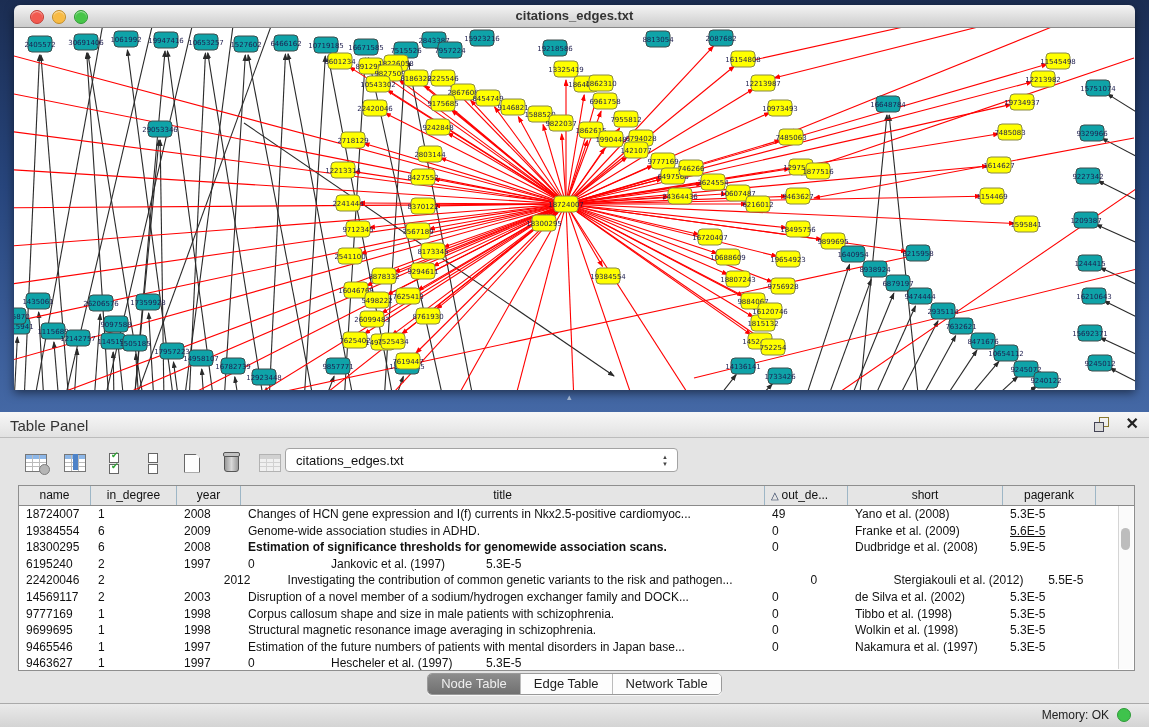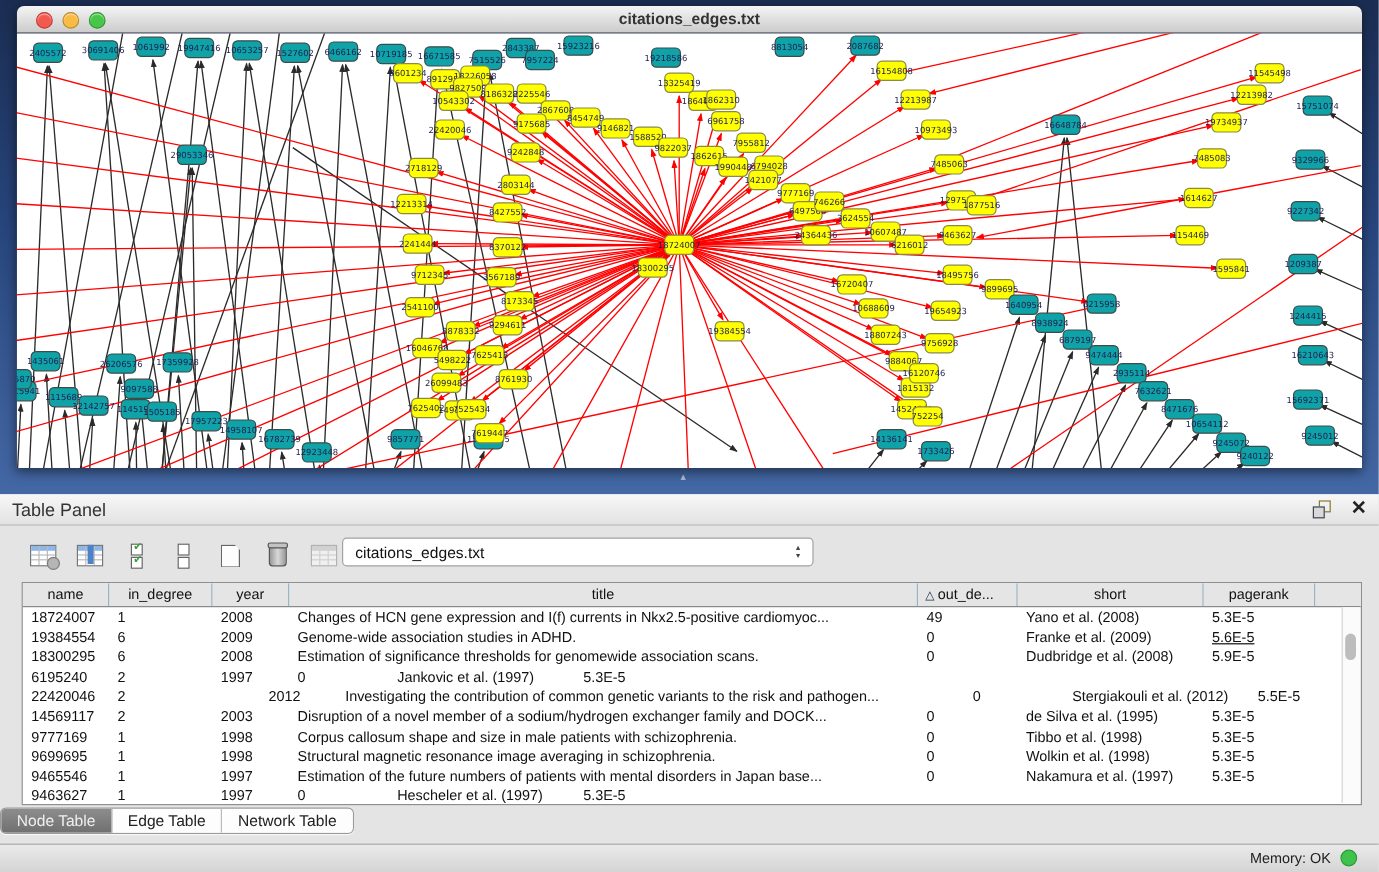--- a/index.html
+++ b/index.html
@@ -49,21 +49,21 @@
   .th{box-sizing:border-box;border-right:1px solid #9db6c6;font-size:12px;color:#111;
       text-align:center;line-height:18px;white-space:nowrap;overflow:hidden;}
   .th.left{text-align:left;padding-left:6px;}
   .th .sort{font-size:10px;color:#235;}
   .tr{display:flex;height:16.6px;}
   .td{box-sizing:border-box;padding-left:7px;font-size:12px;color:#111;line-height:16.5px;
       white-space:nowrap;overflow:hidden;}
   .vscroll{position:absolute;right:1px;top:20px;bottom:1px;width:14px;background:#fbfbfb;border-left:1px solid #d5d5d5;}
   .vthumb{position:absolute;left:2px;top:22px;width:9px;height:22px;border-radius:5px;background:#bdbdbd;}
 
-  .tabsrow{position:absolute;left:0;top:261px;width:1149px;display:flex;justify-content:flex-start;}
+  .tabsrow{position:absolute;left:0;top:261px;width:1149px;display:flex;justify-content:center;}
   .seg{display:flex;border:1px solid #9a9a9a;border-radius:5px;overflow:hidden;height:20px;background:#fff;box-shadow:0 1px 0 rgba(255,255,255,.7);}
   .tab{padding:0 13px;font-size:13px;line-height:20px;color:#222;border-right:1px solid #bbb;background:#fdfdfd;}
   .tab:last-child{border-right:none;}
   .tab.sel{background:linear-gradient(#8d8d8d,#707070);color:#efefef;}
 
   .status{position:absolute;left:0;top:703px;width:1149px;height:24px;
           background:linear-gradient(#eaeaea,#d4d4d4);border-top:1px solid #aaa;box-sizing:border-box;}
   .mem{position:absolute;right:40px;top:4px;font-size:12px;color:#222;}
   .memdot{position:absolute;right:18px;top:4px;width:14px;height:14px;border-radius:50%;
           background:#3fc34c;border:1px solid #2e9a38;box-sizing:border-box;}
@@ -932,21 +932,21 @@
           <div class="td" style="width: 64px;">2009</div>
           <div class="td" style="width: 524px;">Genome-wide association studies in ADHD.</div>
           <div class="td" style="width: 83px;">0</div>
           <div class="td" style="width: 155px;">Franke et al. (2009)</div>
           <div class="td" style="width: 93px; text-decoration: underline;">5.6E-5</div>
         </div>
         <div class="tr">
           <div class="td" style="width: 72px;">18300295</div>
           <div class="td" style="width: 86px;">6</div>
           <div class="td" style="width: 64px;">2008</div>
-          <div class="td" style="width: 524px;">Estimation of significance thresholds for genomewide association scans.</div>
+          <div class="td" style="width: 524px; font-weight: bold;">Estimation of significance thresholds for genomewide association scans.</div>
           <div class="td" style="width: 83px;">0</div>
           <div class="td" style="width: 155px;">Dudbridge et al. (2008)</div>
           <div class="td" style="width: 93px;">5.9E-5</div>
         </div>
         <div class="tr">
           <div class="td" style="width: 72px;">6195240</div>
           <div class="td" style="width: 86px;">2</div>
           <div class="td" style="width: 64px;">1997</div>
           <div class="td" style="width: 83px;">0</div>
           <div class="td" style="width: 155px;">Jankovic et al. (1997)</div>
@@ -960,21 +960,21 @@
           <div class="td" style="width: 83px;">0</div>
           <div class="td" style="width: 155px;">Stergiakouli et al. (2012)</div>
           <div class="td" style="width: 93px;">5.5E-5</div>
         </div>
         <div class="tr">
           <div class="td" style="width: 72px;">14569117</div>
           <div class="td" style="width: 86px;">2</div>
           <div class="td" style="width: 64px;">2003</div>
           <div class="td" style="width: 524px;">Disruption of a novel member of a sodium/hydrogen exchanger family and DOCK...</div>
           <div class="td" style="width: 83px;">0</div>
-          <div class="td" style="width: 155px;">de Silva et al. (1995)</div>
+          <div class="td" style="width: 155px;">de Silva et al. (2002)</div>
           <div class="td" style="width: 93px;">5.3E-5</div>
         </div>
         <div class="tr">
           <div class="td" style="width: 72px;">9777169</div>
           <div class="td" style="width: 86px;">1</div>
           <div class="td" style="width: 64px;">1998</div>
           <div class="td" style="width: 524px;">Corpus callosum shape and size in male patients with schizophrenia.</div>
           <div class="td" style="width: 83px;">0</div>
           <div class="td" style="width: 155px;">Tibbo et al. (1998)</div>
           <div class="td" style="width: 93px;">5.3E-5</div>

